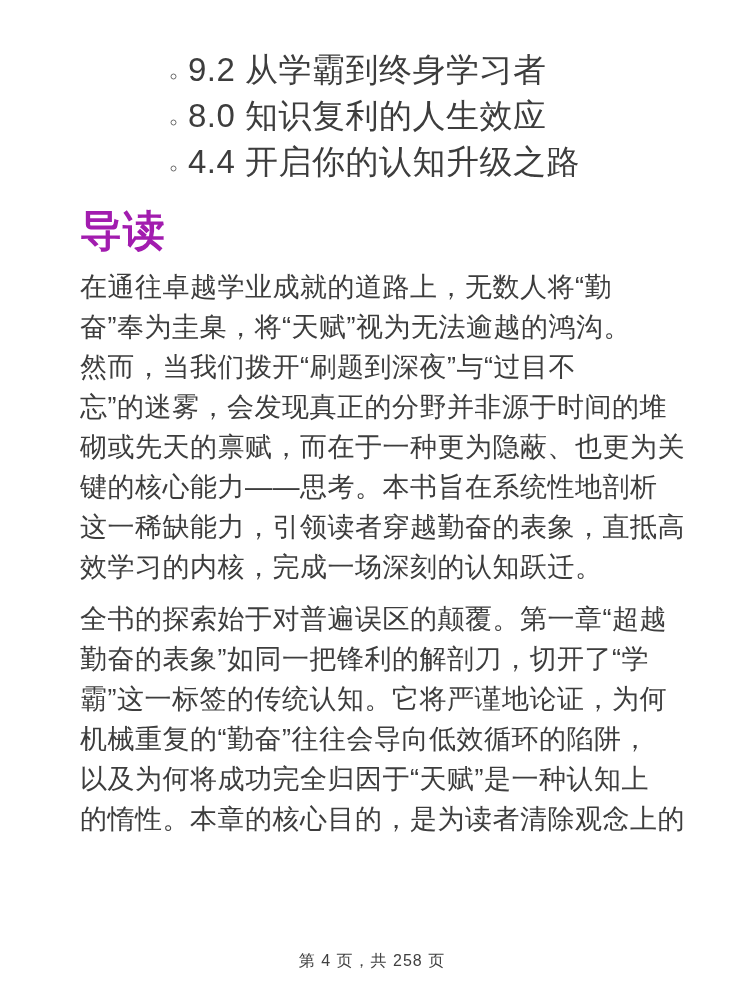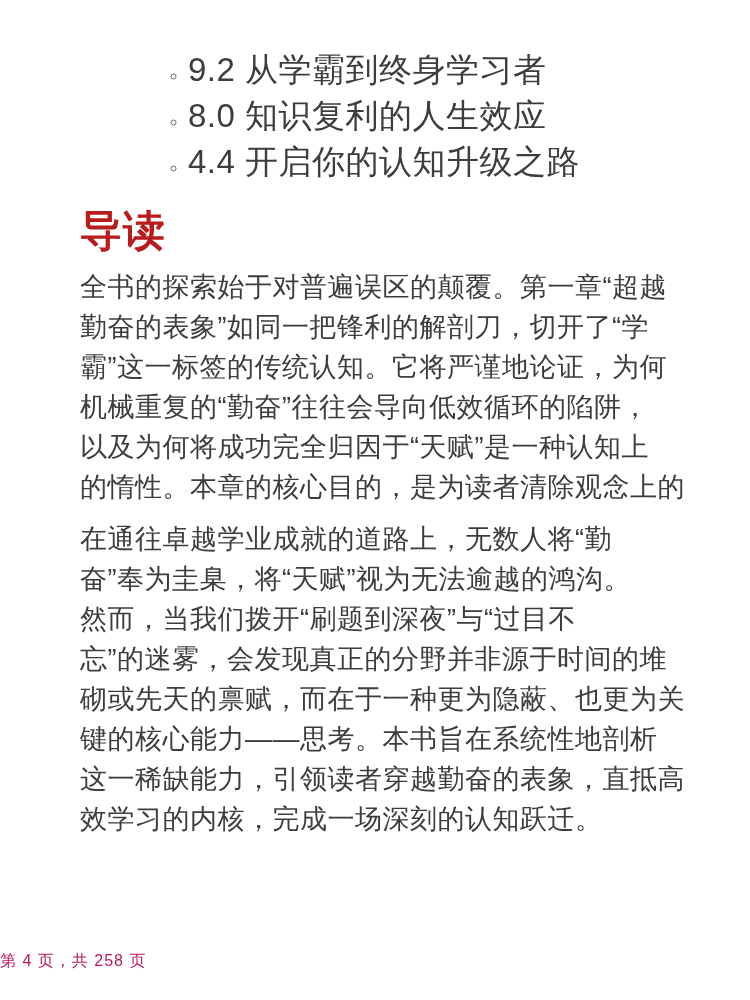--- a/index.html
+++ b/index.html
@@ -30,42 +30,42 @@
     color: #3d3d3d;
     letter-spacing: 0.5px;
   }
   ul.toc li::marker { color: #6a6a6a; font-size: 0.55em; }
   
   h2.section-heading {
     margin: 22px 0 0 80px;
     font-size: 42px;
     line-height: 48px;
     font-weight: 700;
-    color: #b91c1c;
+    color: #a21caf;
     letter-spacing: 1px;
   }
   
   p.body-paragraph {
     margin: 12px 50px 0 80px;
     font-size: 27px;
     line-height: 40px;
     color: #3d3d3d;
     letter-spacing: 0.5px;
     white-space: pre-line;
   }
   
   .page-footer {
     position: absolute;
     left: 0;
     right: 0;
     bottom: 30px;
-    text-align: left;
+    text-align: center;
     font-size: 16px;
     line-height: 19px;
-    color: #be185d;
+    color: #404040;
     letter-spacing: 1px;
   }
 </style>
 </head>
 <body>
 
 <div class="page">
 
   <ul class="toc">
     <li>
@@ -74,33 +74,33 @@
     <li>
       <span>8.0 知识复利的人生效应</span>
     </li>
     <li>
       <span>4.4 开启你的认知升级之路</span>
     </li>
   </ul>
 
   <h2 class="section-heading">导读</h2>
 
-  <p class="body-paragraph">全书的探索始于对普遍误区的颠覆。第一章“超越
-勤奋的表象”如同一把锋利的解剖刀，切开了“学
-霸”这一标签的传统认知。它将严谨地论证，为何
-机械重复的“勤奋”往往会导向低效循环的陷阱，
-以及为何将成功完全归因于“天赋”是一种认知上
-的惰性。本章的核心目的，是为读者清除观念上的</p>
-
   <p class="body-paragraph">在通往卓越学业成就的道路上，无数人将“勤
 奋”奉为圭臬，将“天赋”视为无法逾越的鸿沟。
 然而，当我们拨开“刷题到深夜”与“过目不
 忘”的迷雾，会发现真正的分野并非源于时间的堆
 砌或先天的禀赋，而在于一种更为隐蔽、也更为关
 键的核心能力——思考。本书旨在系统性地剖析
 这一稀缺能力，引领读者穿越勤奋的表象，直抵高
 效学习的内核，完成一场深刻的认知跃迁。</p>
 
+  <p class="body-paragraph">全书的探索始于对普遍误区的颠覆。第一章“超越
+勤奋的表象”如同一把锋利的解剖刀，切开了“学
+霸”这一标签的传统认知。它将严谨地论证，为何
+机械重复的“勤奋”往往会导向低效循环的陷阱，
+以及为何将成功完全归因于“天赋”是一种认知上
+的惰性。本章的核心目的，是为读者清除观念上的</p>
+
   <div class="page-footer">
     <span>第 4 页，共 258 页</span>
   </div>
 
 </div>
 
 </body></html>

